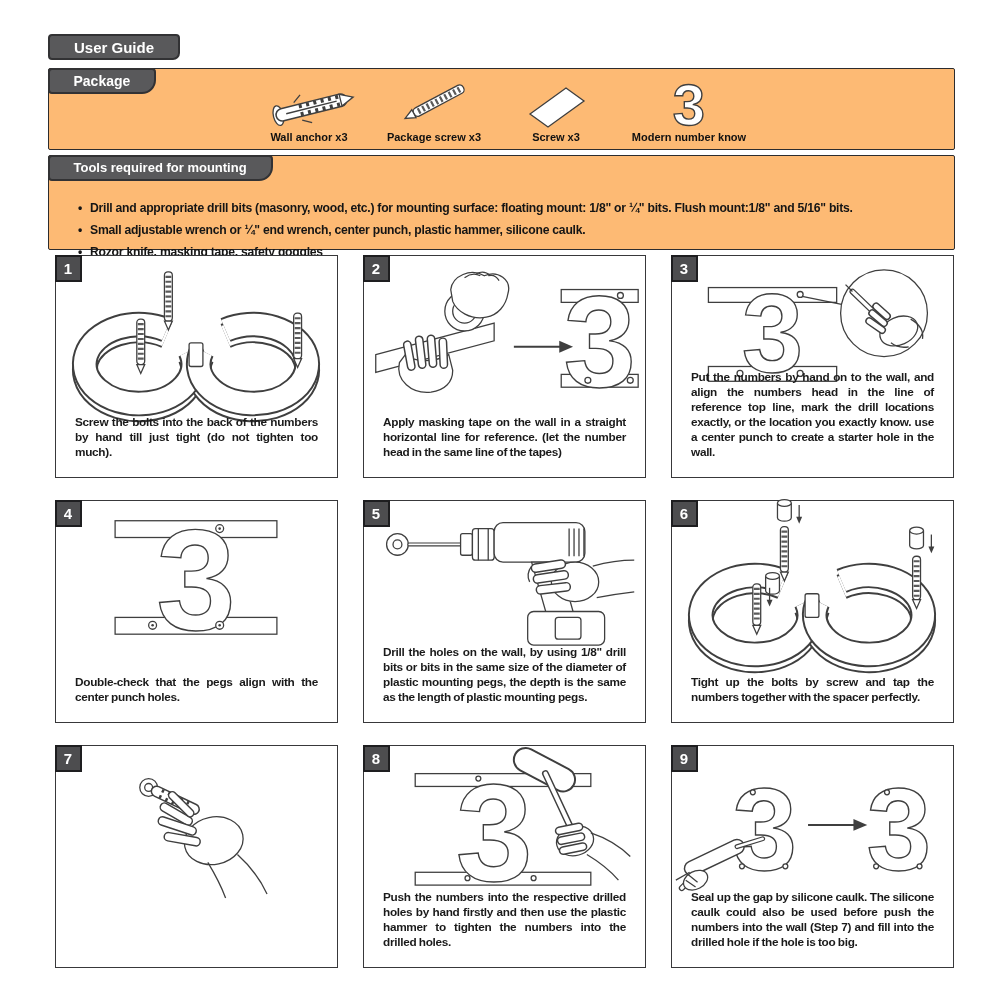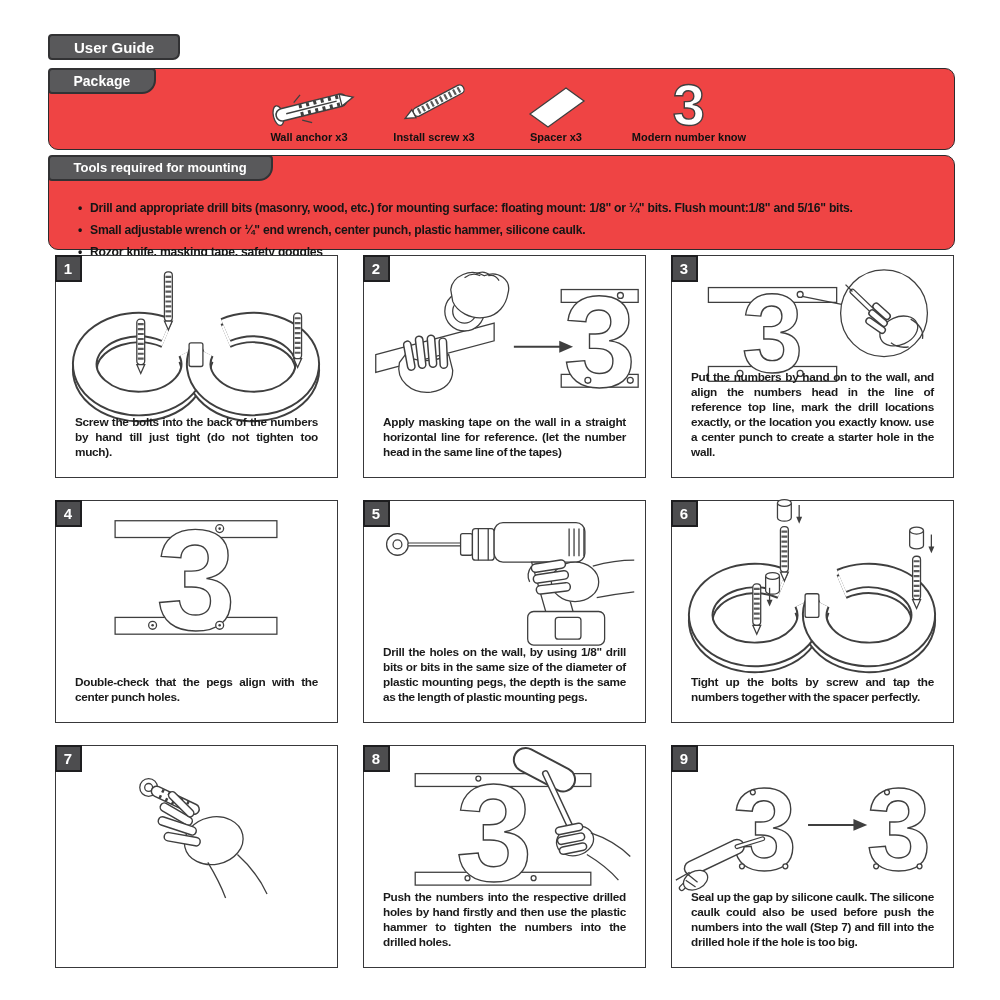--- a/index.html
+++ b/index.html
@@ -6,21 +6,21 @@
   body{width:1000px;height:1000px;overflow:hidden;font-family:"Liberation Sans",sans-serif;}
   .sheet{position:relative;width:1000px;height:1000px;background:#fff;}
 
   
   .tab{position:absolute;background:#59595b;border:2px solid #323234;color:#fff;font-weight:bold;
        display:flex;align-items:center;padding:0 24px;box-sizing:border-box;z-index:3;}
   .tab-userguide{left:48px;top:34px;height:26px;min-width:100px;border-radius:4px 4px 7px 4px;font-size:15px;}
   .tab-inset{left:-1.5px;top:-1.5px;height:26px;border-radius:4px 4px 14px 4px;font-size:14px;}
   .tools-tab{font-size:13px;}
 
-  .panel{position:absolute;border:1.5px solid #2c2c2e;border-radius:10px;background:#ef4444;}
+  .panel{position:absolute;border:1.5px solid #2c2c2e;border-radius:2px;background:#fdba74;}
   .package-panel{left:48px;top:68px;width:905px;height:80px;}
   .tools-panel{left:48px;top:155px;width:905px;height:93px;}
 
   .pkg-item{position:absolute;top:8px;display:flex;flex-direction:column;align-items:center;}
   .pkg-icon{height:52px;display:flex;align-items:center;justify-content:center;}
   .pkg-label{font-size:11px;font-weight:bold;margin-top:2px;color:#111;white-space:nowrap;}
 
   .tool-list{position:absolute;left:14px;top:26px;right:10px;margin:15px;padding:0;list-style:none;}
   .tool-list li{font-size:12.2px;font-weight:bold;letter-spacing:-0.25px;color:#151515;line-height:22px;
                 padding-left:12px;position:relative;white-space:nowrap;}
@@ -84,30 +84,30 @@
     <div class="pkg-item" style="left:322px;width:126px;">
       <div class="pkg-icon">
         <svg width="110" height="52" viewBox="0 0 110 52">
           <g transform="translate(57,25) rotate(62) translate(0,-31)">
             <rect class="f" x="-4.5" y="0" width="9" height="56" rx="4"></rect>
             <line class="thr" x1="0" y1="4" x2="0" y2="53"></line>
             <path class="f" d="M-4.5,56 L0,66 L4.5,56 Z"></path>
           </g>
         </svg>
       </div>
-      <div class="pkg-label">Install screw x3</div>
+      <div class="pkg-label">Package screw x3</div>
     </div>
 
     <div class="pkg-item" style="left:452px;width:110px;">
       <div class="pkg-icon">
         <svg width="85" height="50" viewBox="0 0 85 50">
           <path class="f" d="M16,36 L52,10 L70,23 L34,49 Z"></path>
         </svg>
       </div>
-      <div class="pkg-label">Spacer x3</div>
+      <div class="pkg-label">Screw x3</div>
     </div>
 
     <div class="pkg-item" style="left:565px;width:150px;">
       <div class="pkg-icon">
         <svg width="60" height="56" viewBox="0 0 60 56">
           <text class="digit" x="30" y="50" font-size="58" text-anchor="middle">3</text>
         </svg>
       </div>
       <div class="pkg-label">Modern number know</div>
     </div>

